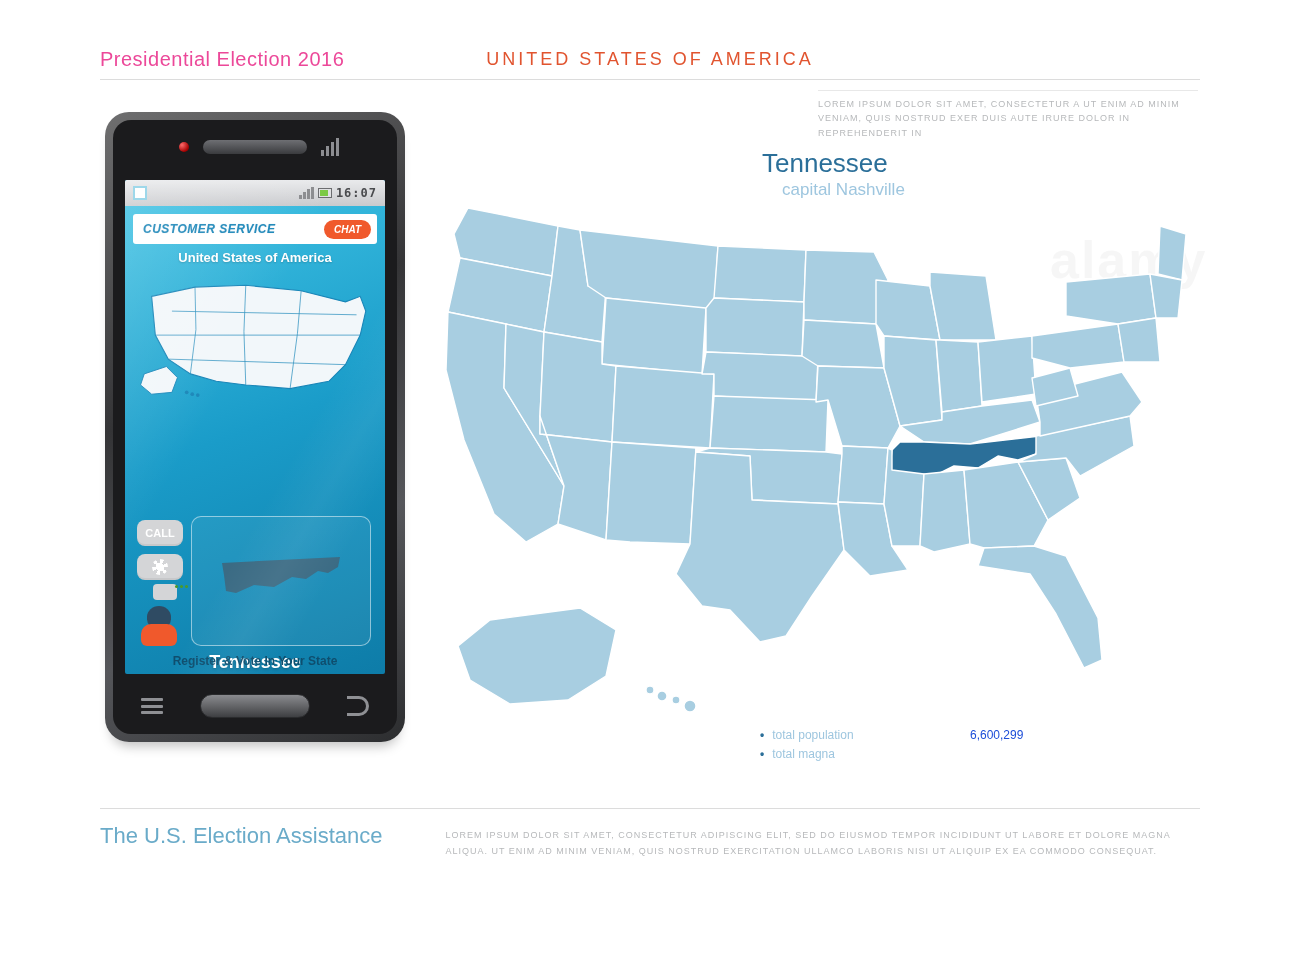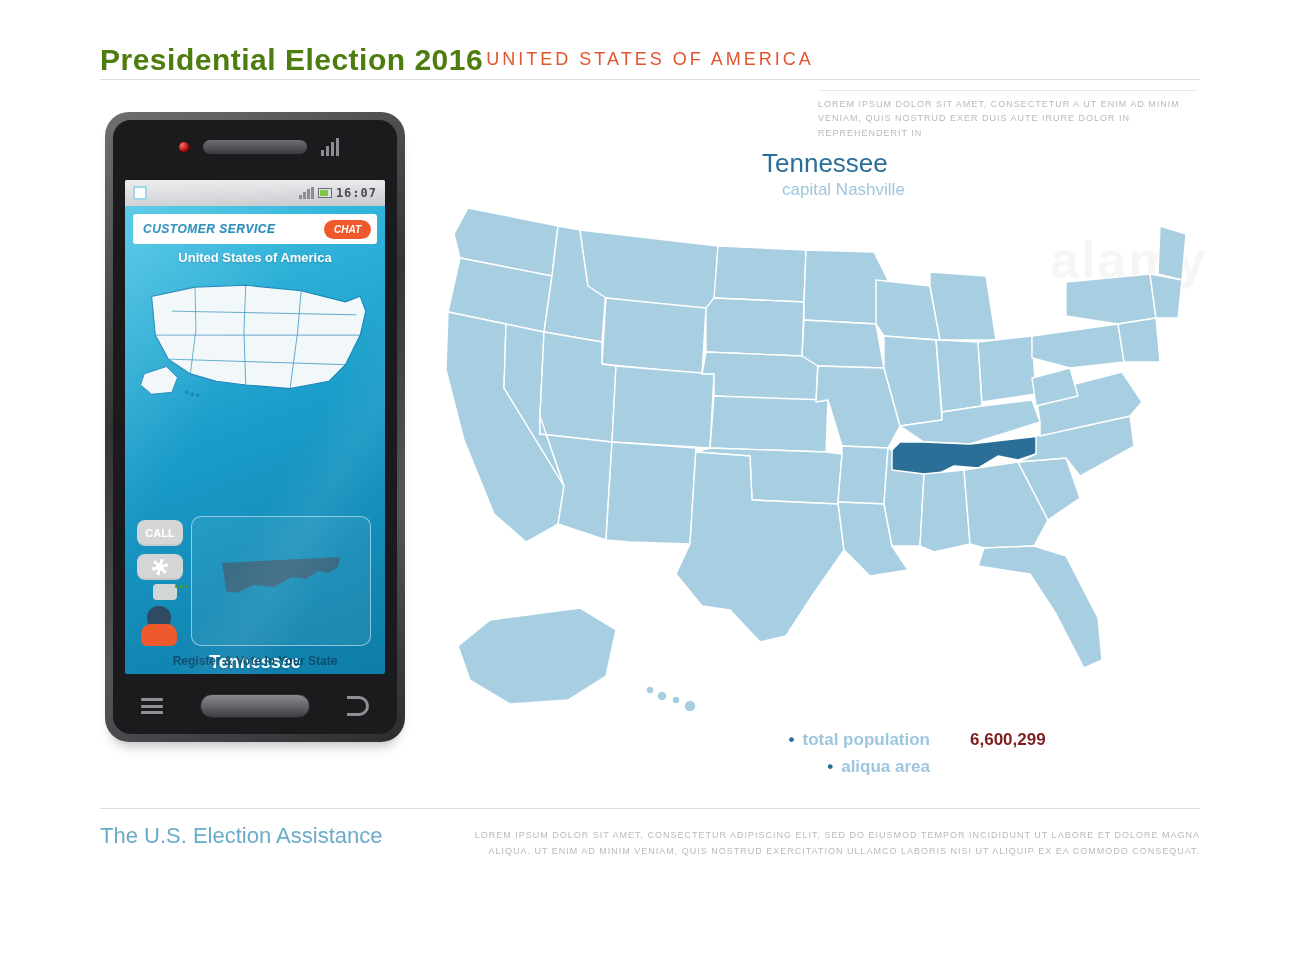--- a/index.html
+++ b/index.html
@@ -15,23 +15,23 @@
     position: absolute;
     top: 40px;
     left: 100px;
     right: 100px;
     height: 40px;
     border-bottom: 1px solid #dcdcdc;
     display: flex;
     align-items: center;
   }
   .header-left {
-    font-size: 30px;
-    font-weight: 700;
-    color: #4d7c0f;
+    font-size: 20px;
+    font-weight: 400;
+    color: #ec4899;
     letter-spacing: 0.5px;
   }
   .header-center {
     position: absolute;
     left: 50%;
     transform: translateX(-50%);
     font-size: 18px;
     font-weight: 400;
     color: #e1542f;
     letter-spacing: 3px;
@@ -251,41 +251,41 @@
 
   
   .main-map {
     position:absolute;
     left: 430px; top: 190px; width: 770px; height: 530px;
   }
 
   .stats {
     position:absolute;
     left: 760px; top: 726px;
-    font-size: 17px; font-weight:700;text-align:right;
+    font-size: 12px; font-weight:400;
   }
   .stats .row{ display:flex; gap:40px; line-height:1.6;}
   .stats .lbl{ color:#9ec6df; width:170px;}
   .stats .lbl::before{
     content:"•"; color:#2b6f99; font-weight:700; margin-right:8px;
   }
-  .stats .val{ color:#7f1d1d;}
+  .stats .val{ color:#1d4ed8;}
 
   .footer {
     position:absolute; left:100px; right:100px; top:808px;
     border-top:1px solid #dcdcdc;
     padding-top:14px;
     display:flex; gap:63px;
   }
   .footer-title{
     font-size:22px; font-weight:300; color:#6aabc9; white-space:nowrap;
   }
   .footer-text{
     font-size:9px; letter-spacing:1px; color:#b7b9bb;
-    text-transform:uppercase; line-height:1.8; padding-top:4px;text-align:right;
+    text-transform:uppercase; line-height:1.8; padding-top:4px;
   }
   .wm {
     position:absolute; font-size:52px; font-weight:700;
     color: rgba(140,140,140,0.08); letter-spacing:2px;
     pointer-events:none;
   }
 </style>
 </head>
 <body>
 
@@ -463,20 +463,20 @@
   </g>
 </svg>
 </div>
 
 <div class="stats">
   <div class="row">
     <div class="lbl">total population</div>
     <div class="val">6,600,299</div>
   </div>
   <div class="row">
-    <div class="lbl">aliqua area</div>
+    <div class="lbl">total magna</div>
   </div>
 </div>
 
 <div class="footer">
   <div class="footer-title">The U.S. Election Assistance</div>
   <div class="footer-text">Lorem ipsum dolor sit amet, consectetur adipiscing elit, sed do eiusmod tempor incididunt ut labore et dolore magna aliqua. Ut enim ad minim veniam, quis nostrud exercitation ullamco laboris nisi ut aliquip ex ea commodo consequat.</div>
 </div>
 
 </body></html>

